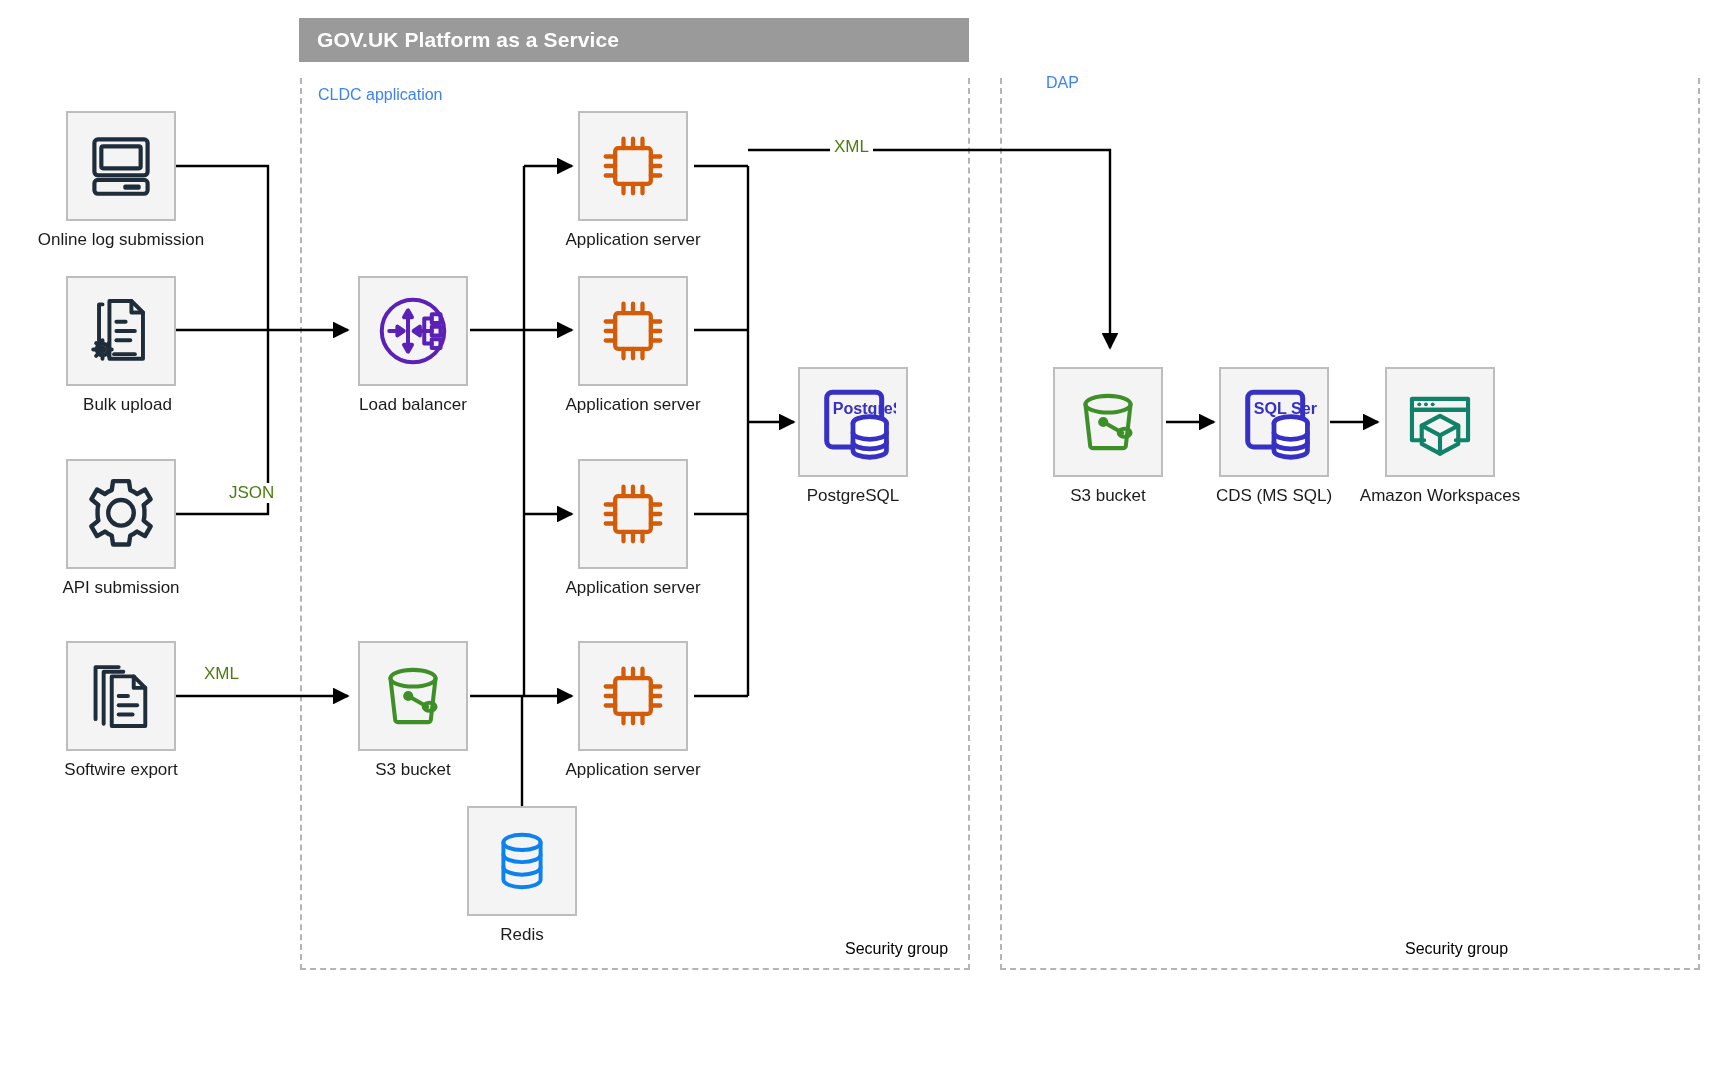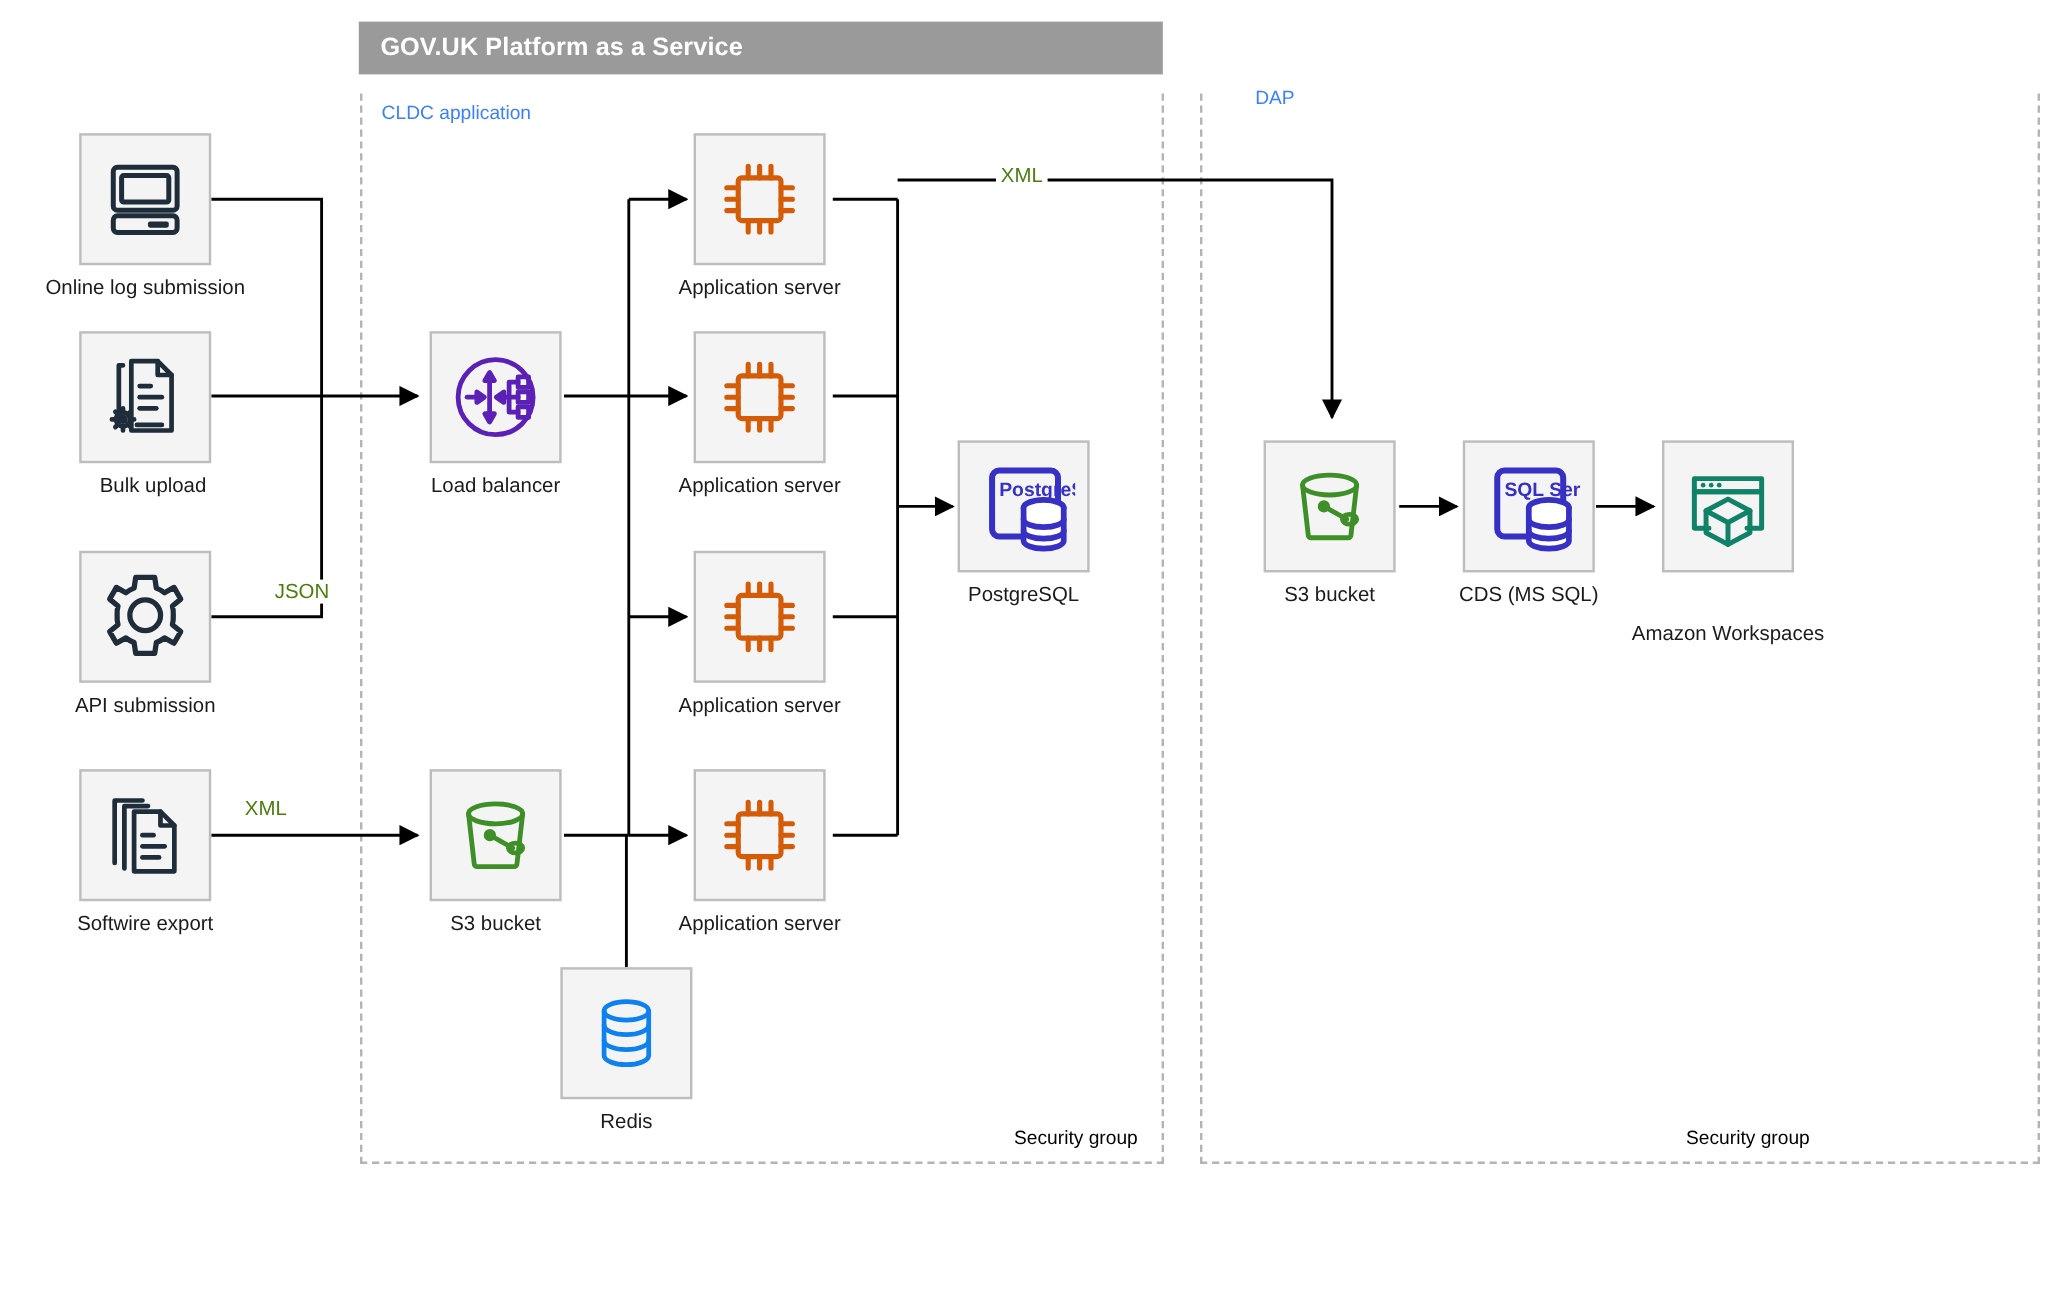--- a/index.html
+++ b/index.html
@@ -369,15 +369,15 @@
         <path d="M9 22 H55"></path>
         <circle cx="15" cy="17.5" r="1.6" fill="#0f8268" stroke="none"></circle>
         <circle cx="20.5" cy="17.5" r="1.6" fill="#0f8268" stroke="none"></circle>
         <circle cx="26" cy="17.5" r="1.6" fill="#0f8268" stroke="none"></circle>
         <path d="M32 27 L47 35 V50 L32 58 L17 50 V35 Z"></path>
         <path d="M17 35 L32 43 L47 35"></path>
         <path d="M32 43 V58"></path>
       </svg>
     </span>
   </div>
-  <div class="node-label" style="left:1440px; top:486px;margin-top:32px;">Amazon Workspaces</div>
+  <div class="node-label" style="left:1440px; top:486px;">Amazon Workspaces</div>
 
 </div>
 
 </body></html>

